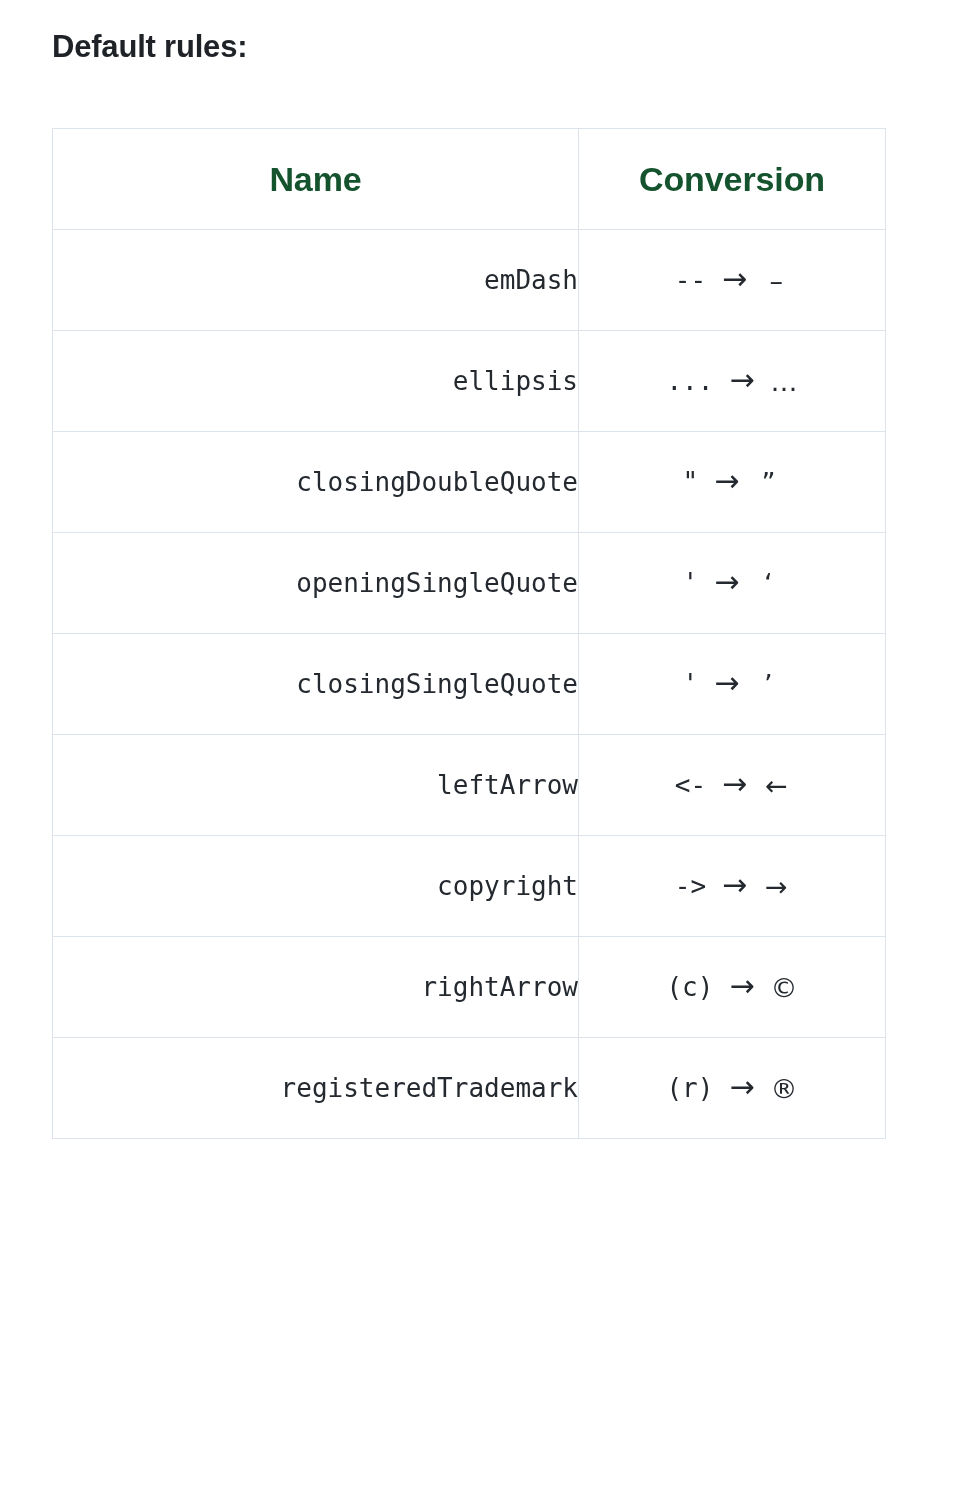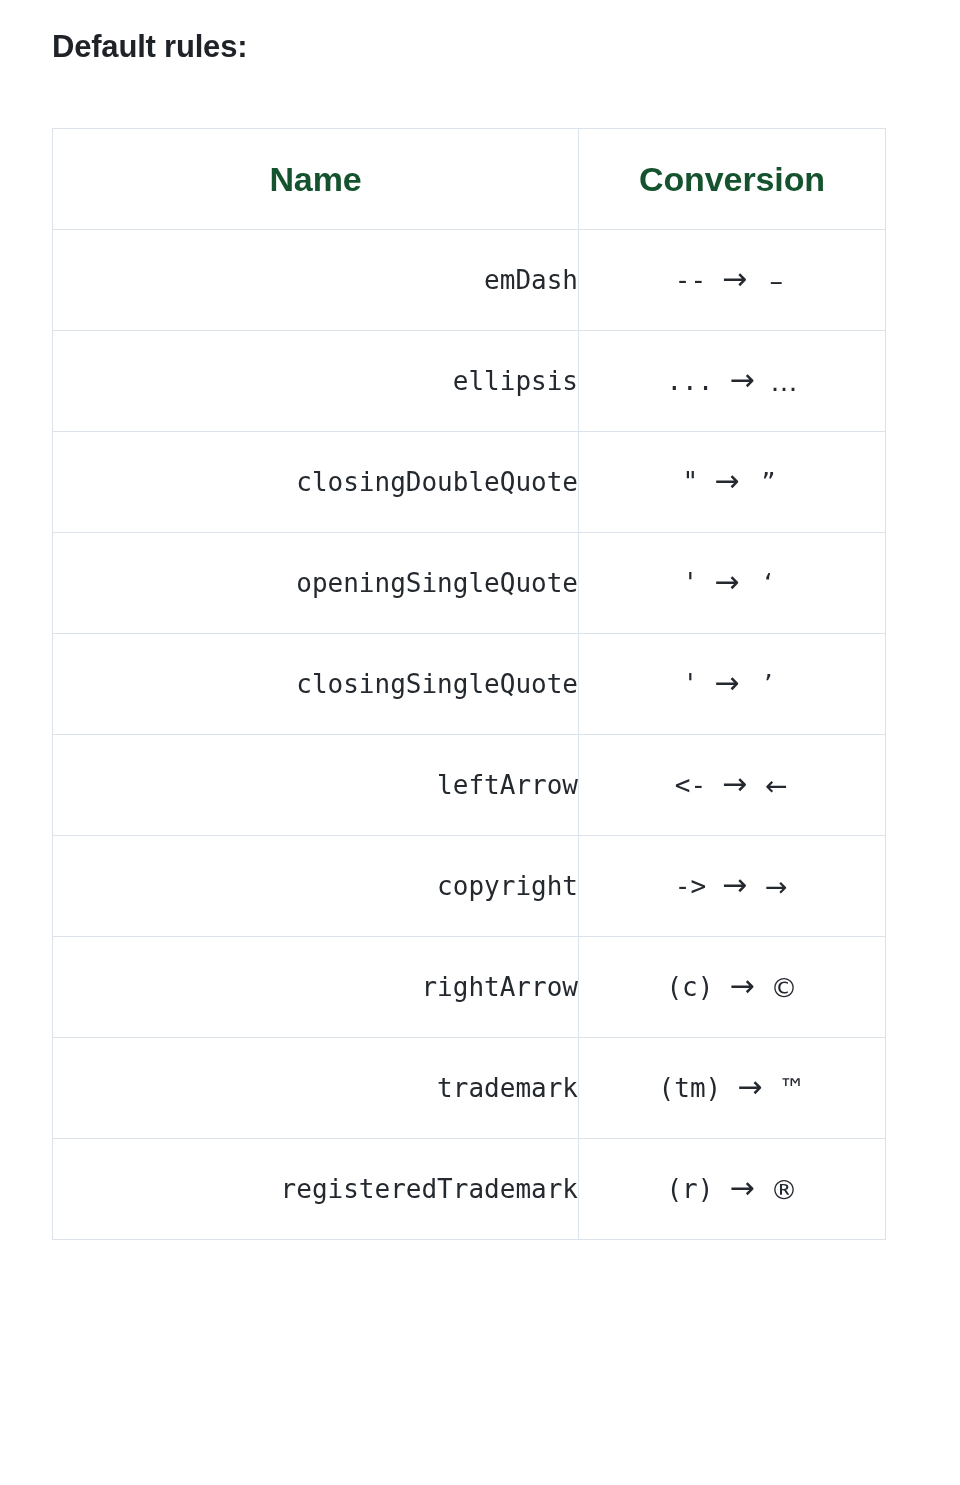--- a/index.html
+++ b/index.html
@@ -188,28 +188,20 @@
         </tr>
         <tr>
           <td class="name-cell">rightArrow</td>
           <td class="conv-cell"><span class="conv-inner">
               <span class="conv-from">(c)</span>
               <span class="conv-arrow">→</span>
               <span class="conv-to">©</span>
             </span></td>
         </tr>
         <tr>
-          <td class="name-cell">trademark</td>
-          <td class="conv-cell"><span class="conv-inner">
-              <span class="conv-from">(tm)</span>
-              <span class="conv-arrow">→</span>
-              <span class="conv-to">™</span>
-            </span></td>
-        </tr>
-        <tr>
           <td class="name-cell">registeredTrademark</td>
           <td class="conv-cell"><span class="conv-inner">
               <span class="conv-from">(r)</span>
               <span class="conv-arrow">→</span>
               <span class="conv-to">®</span>
             </span></td>
         </tr>
       </tbody>
   </table>
 

